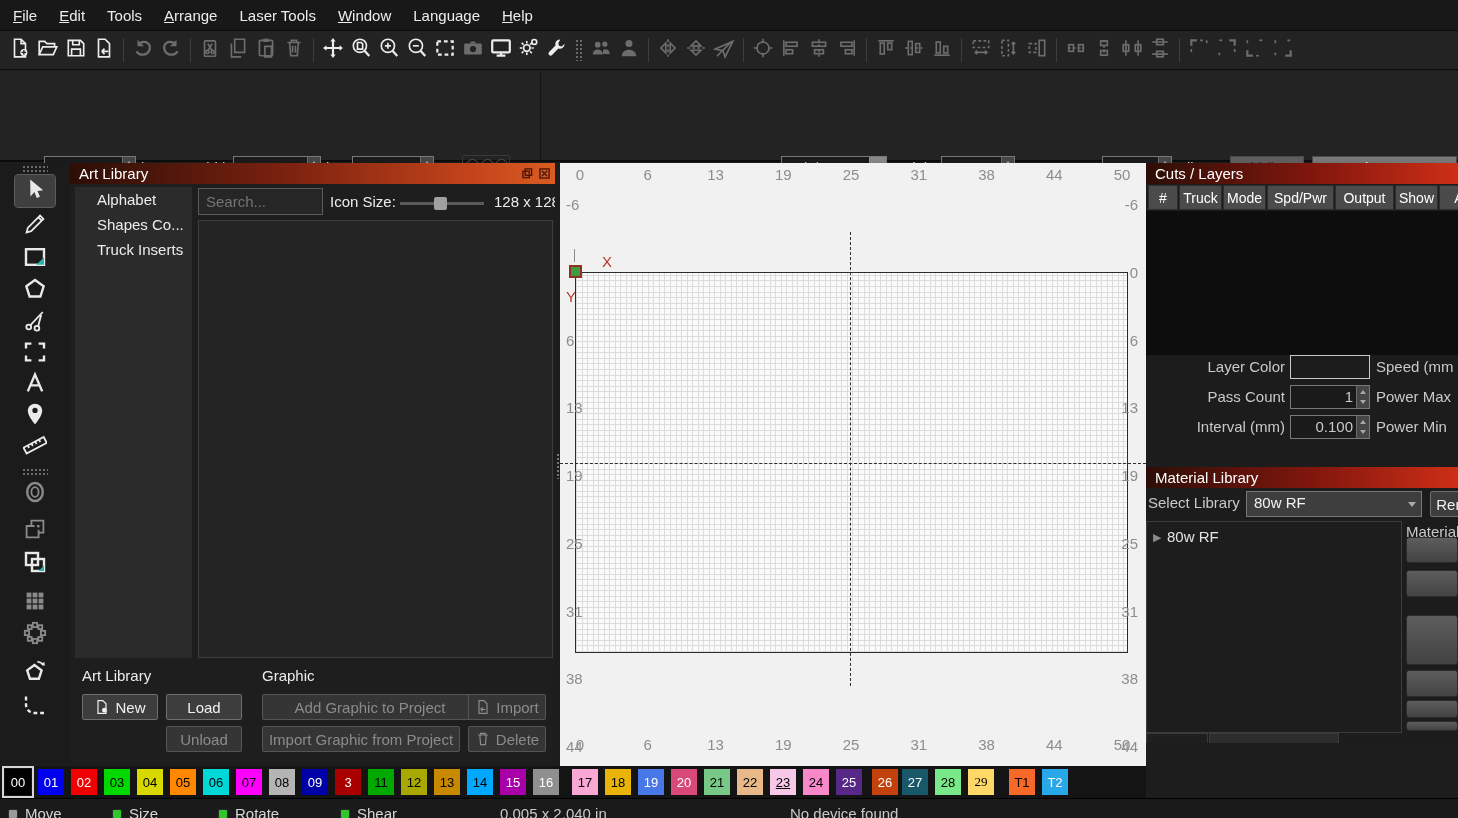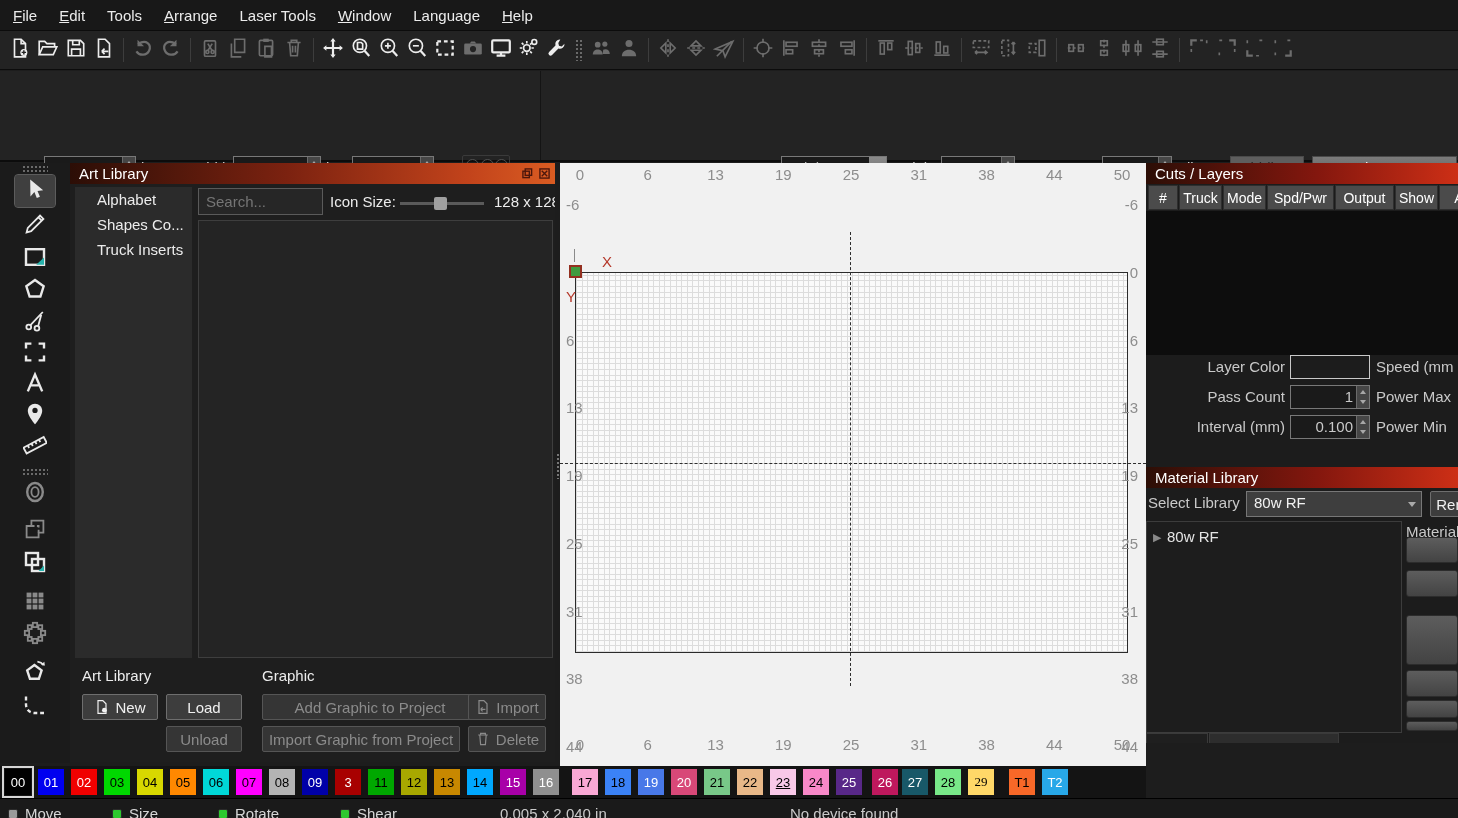--- a/index.html
+++ b/index.html
@@ -779,29 +779,29 @@
       <div class="swatch" style="left: 269px; background: rgb(180, 180, 180); color: rgb(0, 0, 0);">08</div>
       <div class="swatch" style="left: 302px; background: rgb(0, 0, 168); color: rgb(255, 255, 255);">09</div>
       <div class="swatch" style="left: 335px; background: rgb(168, 0, 0); color: rgb(255, 255, 255);">3</div>
       <div class="swatch" style="left: 368px; background: rgb(0, 168, 0); color: rgb(0, 0, 0);">11</div>
       <div class="swatch" style="left: 401px; background: rgb(168, 168, 0); color: rgb(0, 0, 0);">12</div>
       <div class="swatch" style="left: 434px; background: rgb(200, 136, 0); color: rgb(0, 0, 0);">13</div>
       <div class="swatch" style="left: 467px; background: rgb(0, 168, 255); color: rgb(0, 0, 0);">14</div>
       <div class="swatch" style="left: 500px; background: rgb(168, 0, 168); color: rgb(255, 255, 255);">15</div>
       <div class="swatch" style="left: 533px; background: rgb(143, 143, 143); color: rgb(255, 255, 255);">16</div>
       <div class="swatch" style="left: 572px; background: #f9a8d4; color: rgb(0, 0, 0);">17</div>
-      <div class="swatch" style="left: 605px; background: #3b82f6; color: rgb(0, 0, 0);">18</div>
+      <div class="swatch" style="left: 605px; background: #eab308; color: rgb(0, 0, 0);">18</div>
       <div class="swatch" style="left: 638px; background: rgb(72, 120, 232); color: rgb(255, 255, 255);">19</div>
       <div class="swatch" style="left: 671px; background: rgb(216, 72, 120); color: rgb(255, 255, 255);">20</div>
       <div class="swatch" style="left: 704px; background: rgb(120, 200, 136); color: rgb(0, 0, 0);">21</div>
       <div class="swatch" style="left: 737px; background: rgb(232, 184, 136); color: rgb(0, 0, 0);">22</div>
       <div class="swatch" style="left: 770px; background: rgb(248, 200, 232); color: rgb(0, 0, 0); text-decoration: underline;">23</div>
       <div class="swatch" style="left: 803px; background: rgb(248, 136, 200); color: rgb(0, 0, 0);">24</div>
       <div class="swatch" style="left: 836px; background: rgb(88, 40, 136); color: rgb(255, 255, 255);">25</div>
-      <div class="swatch" style="left: 872px; background: #be185d; color: rgb(255, 255, 255);">26</div>
+      <div class="swatch" style="left: 872px; background: #c2410c; color: rgb(255, 255, 255);">26</div>
       <div class="swatch" style="left: 902px; background: rgb(24, 88, 104); color: rgb(255, 255, 255);">27</div>
       <div class="swatch" style="left: 935px; background: rgb(120, 232, 136); color: rgb(0, 0, 0);">28</div>
       <div class="swatch" style="left: 968px; background: rgb(255, 216, 104); color: rgb(0, 0, 0); font-family: Liberation Serif, serif;">29</div>
       <div class="swatch" style="left: 1009px; background: rgb(248, 104, 40); color: rgb(0, 0, 0);">T1</div>
       <div class="swatch" style="left: 1042px; background: rgb(40, 168, 232); color: rgb(255, 255, 255);">T2</div>
     </div>
 
   <div class="status">
     <div class="plbl" style="left:500px;top:6px">0.005 x 2.040 in</div>
     <div class="plbl" style="left:790px;top:6px">No device found</div>

